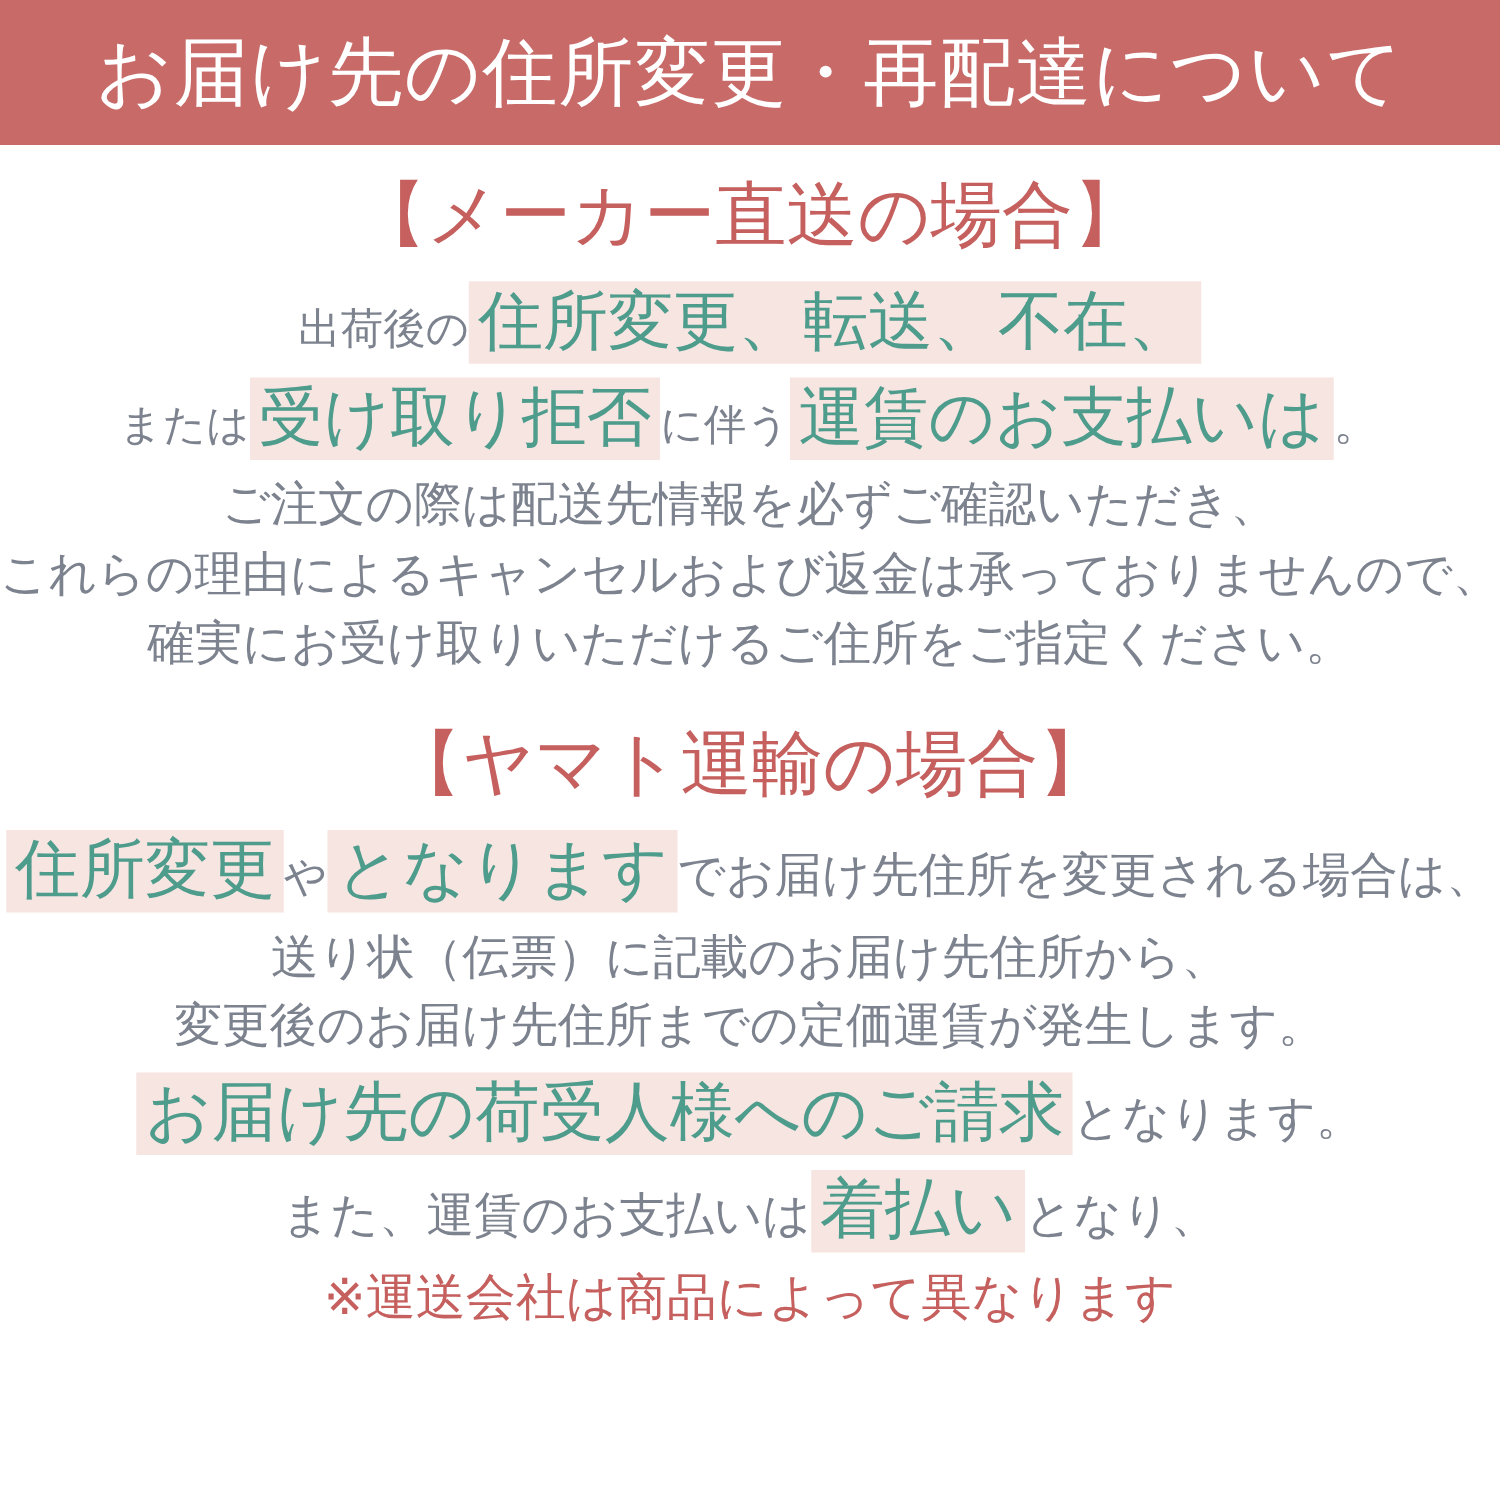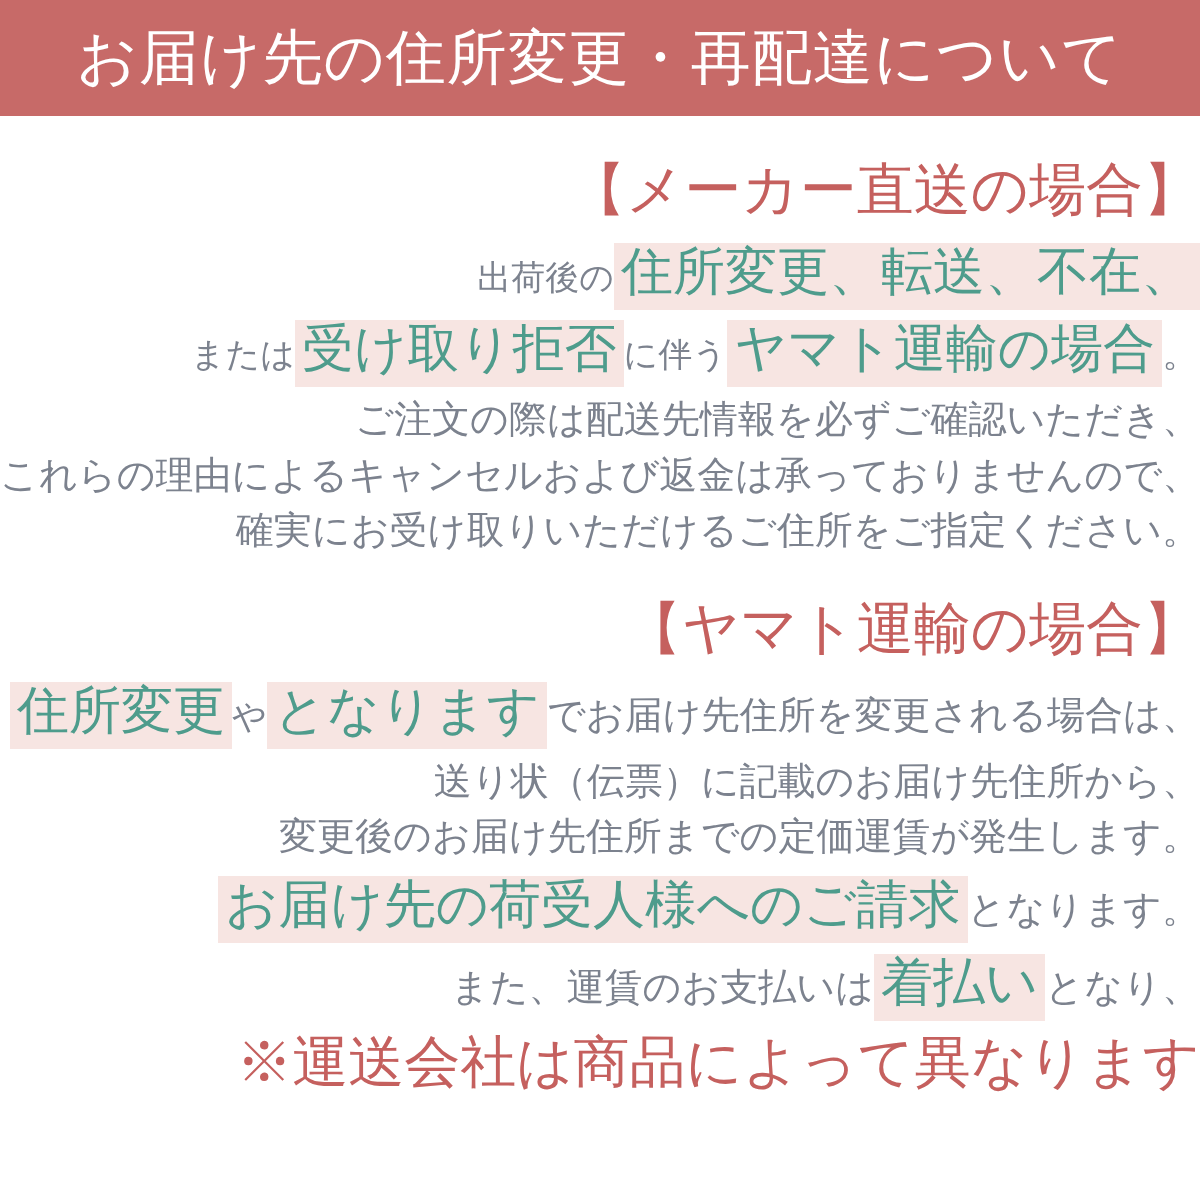--- a/index.html
+++ b/index.html
@@ -2,37 +2,37 @@
 <html lang="ja" style="--banner-bg: #c76a68; --accent-red: #c5605e; --body-gray: #7c828e; --emphasis-teal: #4e9c8c; --highlight-pink: #f7e5e2;"><head>
 <meta charset="utf-8">
 <style>
   :root {
     --banner-bg: #c76a68;
     --accent-red: #c5605e;
     --body-gray: #7c828e;
     --emphasis-teal: #4e9c8c;
     --highlight-pink: #f7e5e2;
   }
-  * { box-sizing: border-box; font-family: Liberation Mono, monospace; }
+  * { box-sizing: border-box; }
   html, body {
     margin: 0; padding: 0;
     width: 1200px; height: 1200px;
     background: #ffffff;
     font-family: "Liberation Sans", "DejaVu Sans", sans-serif;
     overflow: hidden;
   }
   .banner {
     width: 1200px; height: 116px;
     background: var(--banner-bg);
     color: #ffffff;
     display: flex; align-items: center; justify-content: center;
     font-size: 60px; font-weight: 500;
     letter-spacing: 1px; white-space: nowrap;
   }
-  .content { text-align: right; padding-top: 20px; }
+  .content { text-align: center; padding-top: 2px; }
   .sec-heading {
     color: var(--accent-red);
     font-size: 57px; font-weight: 500;
     margin: 16px 0 8px; white-space: nowrap;
   }
   section + section .sec-heading { margin-top: 35px; }
   .line {
     white-space: nowrap;
     margin: 11px 0;
     line-height: 1.18;
@@ -41,35 +41,35 @@
   }
   .line.has-em { margin: 16px 0; }
   .seg-plain { color: var(--body-gray); font-size: 38px; }
   .seg-small { color: var(--body-gray); font-size: 34px; }
   .seg-em {
     color: var(--emphasis-teal);
     font-size: 52px;
     background: var(--highlight-pink);
     padding: 3px 7px 5px;
   }
-  .seg-red { color: var(--accent-red); font-size: 56px; }
+  .seg-red { color: var(--accent-red); font-size: 40px; }
 </style>
 </head>
 <body>
 
 <header class="banner">
   <span>お届け先の住所変更・再配達について</span>
 </header>
 
 <main class="content">
   <div>
       <section>
         <h2 class="sec-heading">【メーカー直送の場合】</h2>
         <div class="line has-em"><span class="seg-small">出荷後の</span><span class="seg-em">住所変更、転送、不在、</span></div>
-        <div class="line has-em"><span class="seg-small">または</span><span class="seg-em">受け取り拒否</span><span class="seg-small">に伴う</span><span class="seg-em">ヤマト運輸の場合</span><span class="seg-plain">。</span></div>
+        <div class="line has-em"><span class="seg-small">または</span><span class="seg-em">受け取り拒否</span><span class="seg-small">に伴う</span><span class="seg-em">運賃のお支払いは</span><span class="seg-plain">。</span></div>
         <div class="line"><span class="seg-plain">ご注文の際は配送先情報を必ずご確認いただき、</span></div>
         <div class="line"><span class="seg-plain">これらの理由によるキャンセルおよび返金は承っておりませんので、</span></div>
         <div class="line"><span class="seg-plain">確実にお受け取りいただけるご住所をご指定ください。</span></div>
       </section>
       <section>
         <h2 class="sec-heading">【ヤマト運輸の場合】</h2>
         <div class="line has-em"><span class="seg-em">住所変更</span><span class="seg-small">や</span><span class="seg-em">となります</span><span class="seg-plain">でお届け先住所を変更される場合は、</span></div>
         <div class="line"><span class="seg-plain">送り状（伝票）に記載のお届け先住所から、</span></div>
         <div class="line"><span class="seg-plain">変更後のお届け先住所までの定価運賃が発生します。</span></div>
         <div class="line has-em"><span class="seg-em">お届け先の荷受人様へのご請求</span><span class="seg-plain">となります。</span></div>

